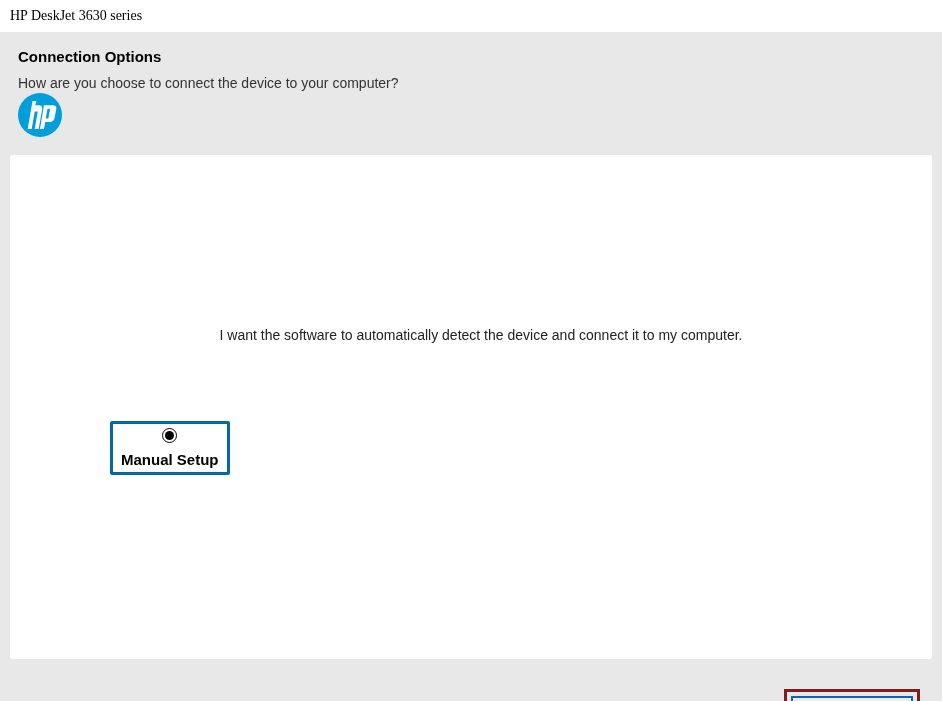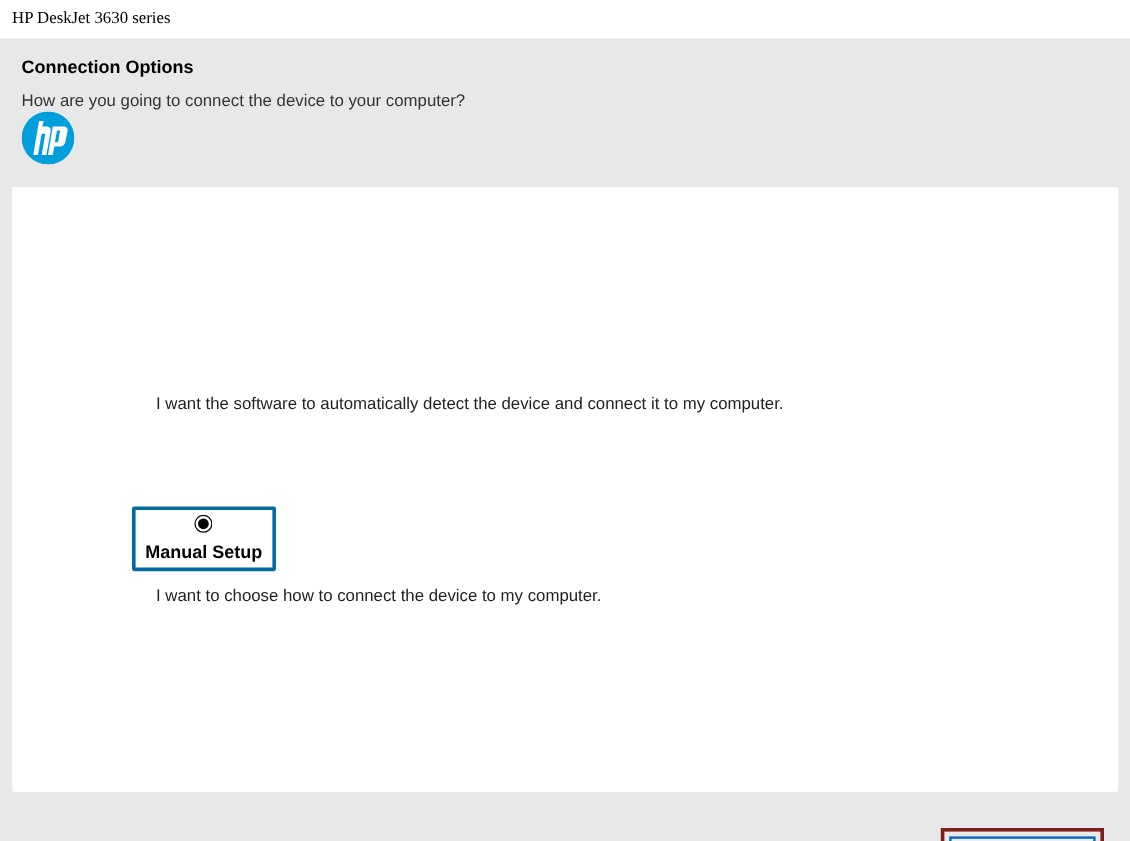--- a/index.html
+++ b/index.html
@@ -65,20 +65,21 @@
       width: 15px;
       height: 15px;
       cursor: pointer;
       accent-color: #000;
     }
     .option-desc {
       font-size: 14px;
       color: #222;
       margin-top: 12px;
       margin-left: 20px;
+      text-align: center;
     }
     .highlight-box {
       border: 3px solid #0369a1;
       border-radius: 2px;
       padding: 4px 8px;
       flex-direction: column;
     }
     .footer {
       background: #e8e8e8;
       padding: 14px 22px 14px 18px;
@@ -101,21 +102,21 @@
     }
   </style>
 </head>
 <body>
 
 <div class="window-title">HP DeskJet 3630 series</div>
 
 <div class="header">
   <div class="header-text">
     <h1>Connection Options</h1>
-    <p>How are you going to connect the device to your computer?</p>
+    <p>How are you choose to connect the device to your computer?</p>
   </div>
   <span class="hp-logo">
     <svg width="44" height="44" viewBox="0 0 100 100">
       <circle cx="50" cy="50" r="50" fill="#009fdb"></circle>
       <g fill="#fff">
         <path d="M33 18 L22 82 h9 l7 -40 h7 l-7 40 h9 l8 -45 c1 -6 -2 -9 -8 -9 h-8 l3 -10 z"></path>
         <path d="M59 28 l-9 54 h9 l3 -16 h10 c6 0 10 -3 11 -9 l4 -20 c1 -6 -2 -9 -8 -9 z M67 36 h6 l-4 22 h-6 z"></path>
       </g>
     </svg>
   </span>
@@ -126,21 +127,20 @@
 
     <div class="option-block">
       <div class="option-desc">I want the software to automatically detect the device and connect it to my computer.</div>
     </div>
 
     <div class="option-block">
       <span class="option-head highlight-box">
         <input type="radio" name="setup" id="opt-manual" checked="" style="">
         <label for="opt-manual">Manual Setup</label>
       </span>
-      <div class="option-desc">I want to choose how to connect the device to my computer.</div>
     </div>
 
   </div>
 </div>
 
 <div class="footer">
   <span class="next-wrap">
     <button class="next-btn">Next</button>
   </span>
 </div>

